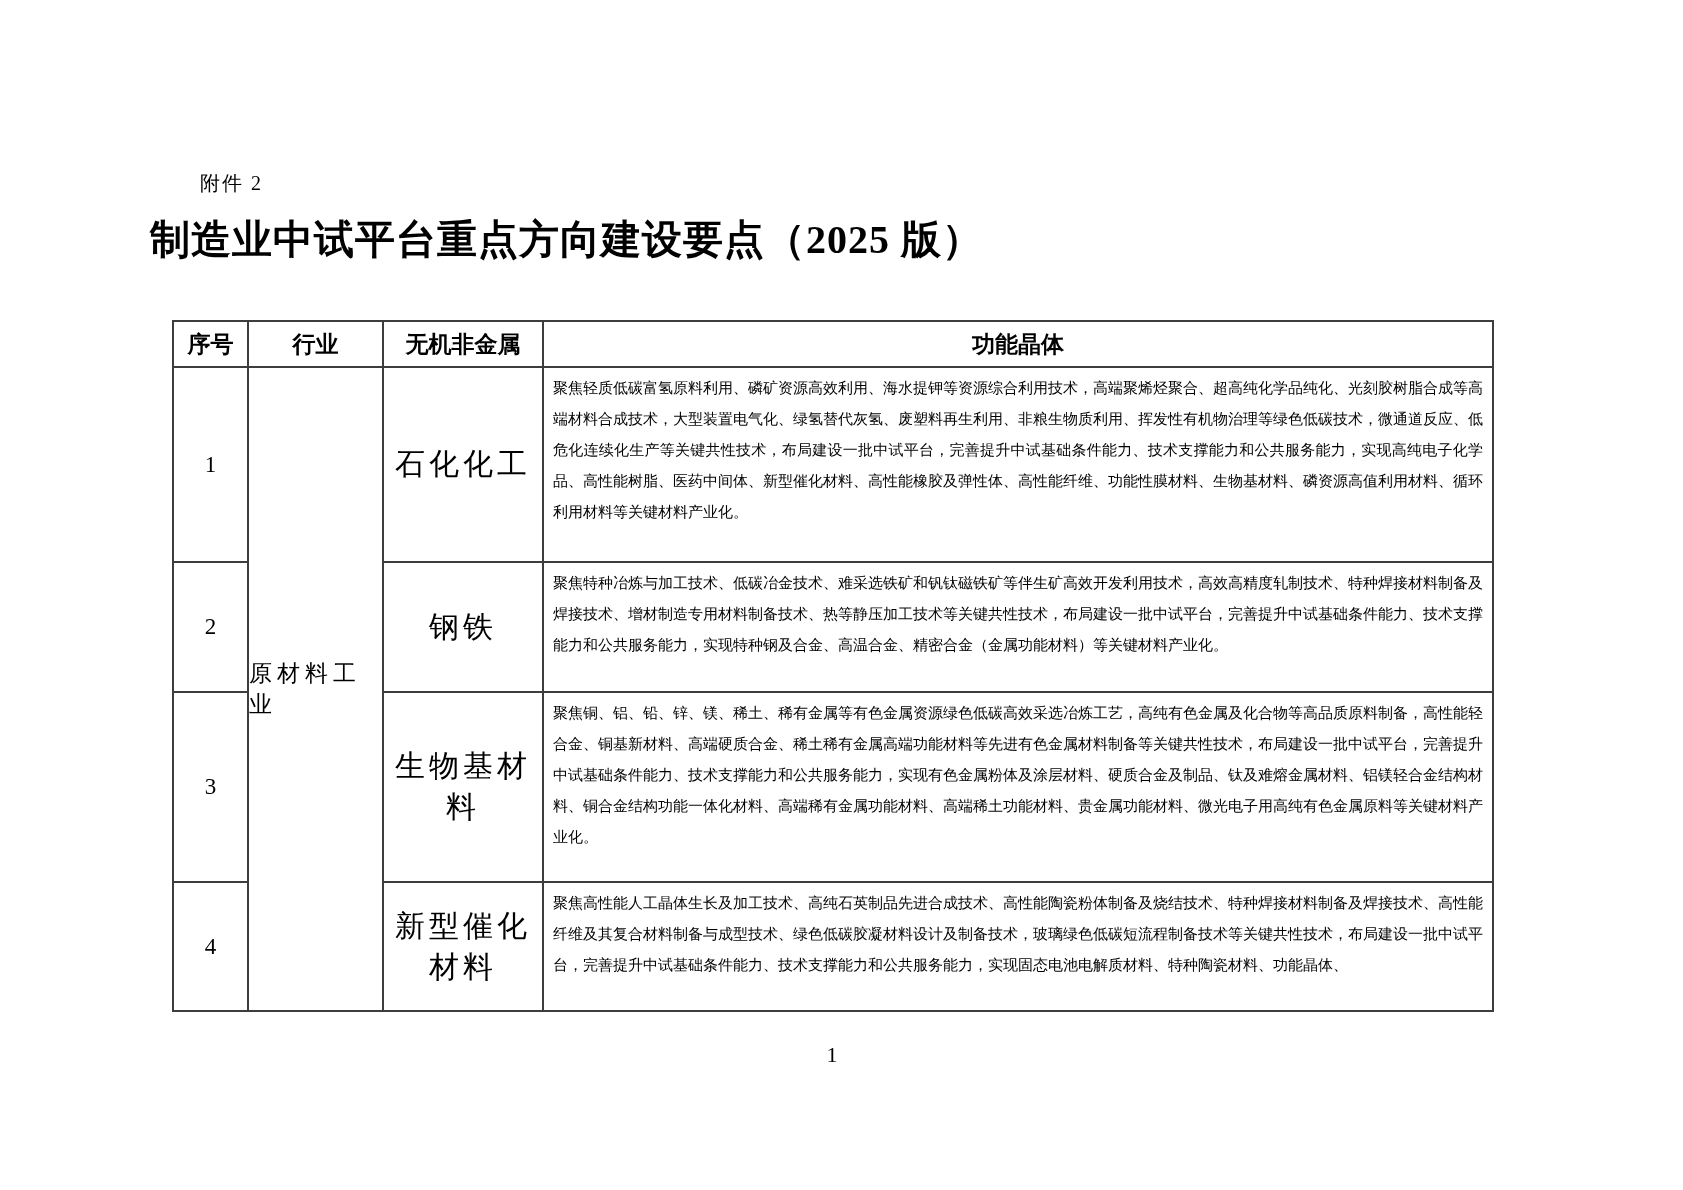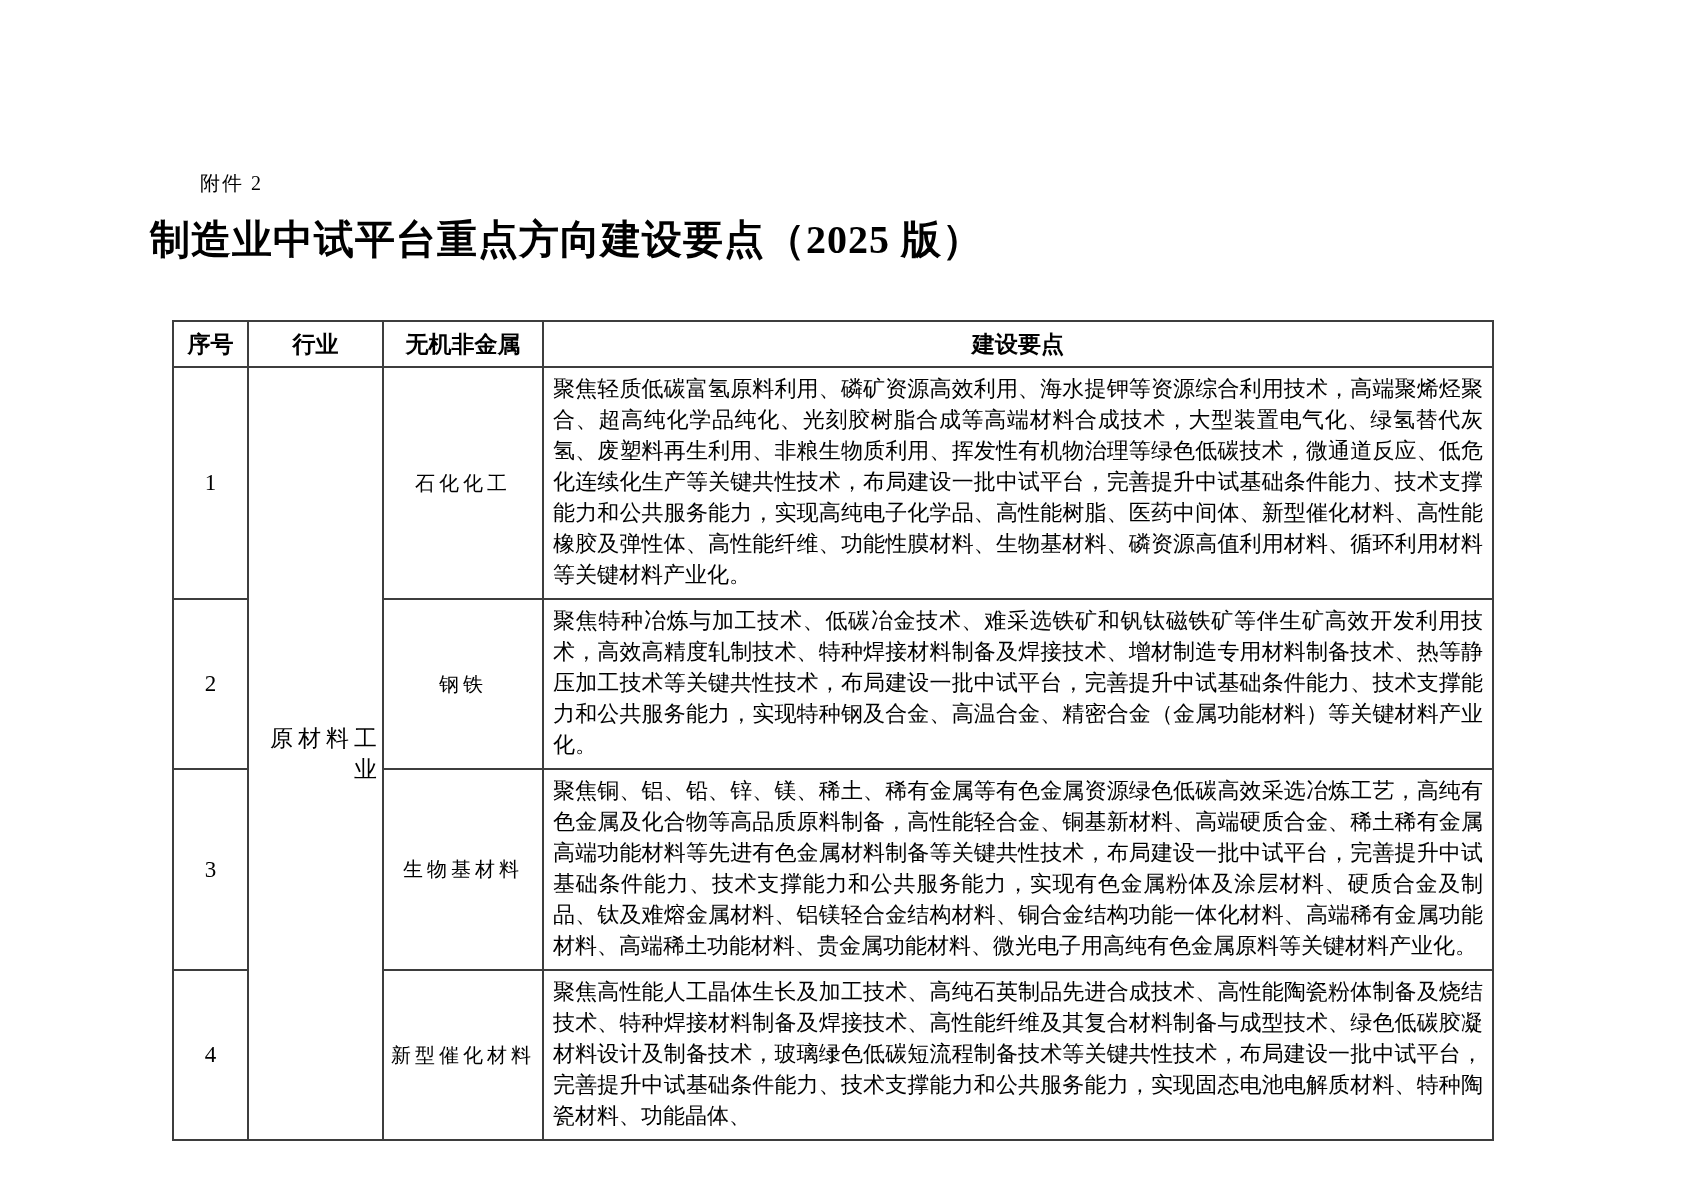--- a/index.html
+++ b/index.html
@@ -52,34 +52,34 @@
   tr.row-h1 { height: 195px; }
   tr.row-h2 { height: 130px; }
   tr.row-h3 { height: 190px; }
   tr.row-h4 { height: 129px; }
   td.col-no {
     text-align: center;
     vertical-align: middle;
     font-size: 23px;
   }
   td.col-industry {
-    text-align: right;
+    text-align: left;
     vertical-align: middle;
     font-size: 23px;
     letter-spacing: 5px;
   }
   td.col-direction {
     text-align: center;
     vertical-align: middle;
-    font-size: 20px;
+    font-size: 30px;
     letter-spacing: 4px;
   }
   td.col-points {
     vertical-align: top;
-    font-size: 22px;
+    font-size: 15px;
     line-height: 31px;
     padding: 5px 9px 8px 9px;
     text-align: justify;
     text-justify: inter-character;
     overflow: hidden;
   }
   .page-number {
     position: absolute;
     left: 172px;
     top: 1042px;
@@ -100,21 +100,21 @@
     <col style="width:75px">
     <col style="width:135px">
     <col style="width:160px">
     <col style="width:950px">
   </colgroup>
   <thead>
     <tr>
       <th>序号</th>
       <th>行业</th>
       <th>无机非金属</th>
-      <th>建设要点</th>
+      <th>功能晶体</th>
     </tr>
   </thead>
   <tbody>
     <tr class="row-h1">
       <td class="col-no">1</td>
       <td class="col-industry" rowspan="4">原材料工业</td>
       <td class="col-direction">石化化工</td>
       <td class="col-points">聚焦轻质低碳富氢原料利用、磷矿资源高效利用、海水提钾等资源综合利用技术，高端聚烯烃聚合、超高纯化学品纯化、光刻胶树脂合成等高端材料合成技术，大型装置电气化、绿氢替代灰氢、废塑料再生利用、非粮生物质利用、挥发性有机物治理等绿色低碳技术，微通道反应、低危化连续化生产等关键共性技术，布局建设一批中试平台，完善提升中试基础条件能力、技术支撑能力和公共服务能力，实现高纯电子化学品、高性能树脂、医药中间体、新型催化材料、高性能橡胶及弹性体、高性能纤维、功能性膜材料、生物基材料、磷资源高值利用材料、循环利用材料等关键材料产业化。</td>
     </tr>
     <tr class="row-h2">

